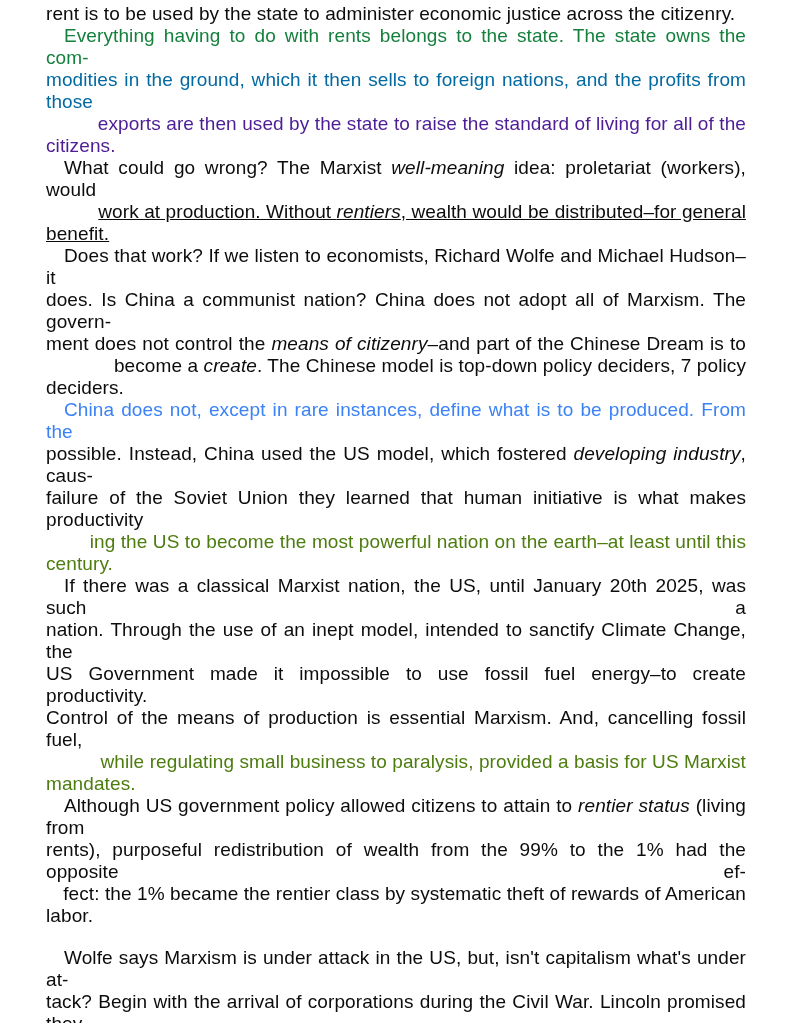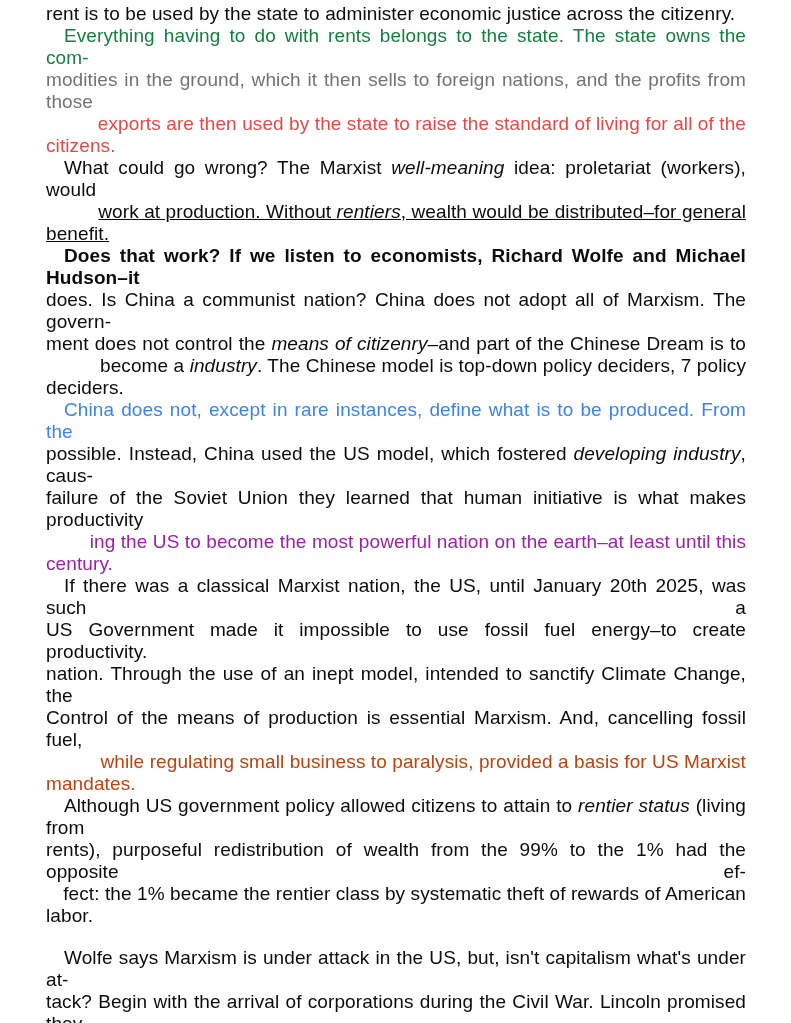--- a/index.html
+++ b/index.html
@@ -33,45 +33,45 @@
 </style>
 </head>
 <body>
 
 <div class="page" style="background: rgb(255, 255, 255);">
     <div class="para">
       <div class="line last" style="color: rgb(12, 12, 12);"><span>rent is to be used by the state to administer economic justice across the citizenry.</span></div>
     </div>
     <div class="para">
       <div class="line" style="text-indent: 18px; color: #15803d;"><span>Everything having to do with rents belongs to the state. The state owns the com-</span></div>
-      <div class="line" style="color: #737373;"><span>modities in the ground, which it then sells to foreign nations, and the profits from those</span></div>
-      <div class="line last" style="color: #ef4444;"><span>exports are then used by the state to raise the standard of living for all of the citizens.</span></div>
+      <div class="line" style="color: #0369a1;"><span>modities in the ground, which it then sells to foreign nations, and the profits from those</span></div>
+      <div class="line last" style="color: #4c1d95;"><span>exports are then used by the state to raise the standard of living for all of the citizens.</span></div>
     </div>
     <div class="para">
       <div class="line" style="text-indent: 18px; color: rgb(12, 12, 12);"><span>What could go wrong? The Marxist </span><i>well-meaning</i><span> idea: proletariat (workers), would</span></div>
       <div class="line last" style="color: rgb(12, 12, 12); text-decoration: underline;"><span>work at production. Without </span><i>rentiers</i><span>, wealth would be distributed–for general benefit.</span></div>
     </div>
     <div class="para">
-      <div class="line" style="text-indent: 18px; color: rgb(12, 12, 12); font-weight: bold;"><span>Does that work? If we listen to economists, Richard Wolfe and Michael Hudson–it</span></div>
+      <div class="line" style="text-indent: 18px; color: rgb(12, 12, 12);"><span>Does that work? If we listen to economists, Richard Wolfe and Michael Hudson–it</span></div>
       <div class="line" style="color: rgb(12, 12, 12);"><span>does. Is China a communist nation? China does not adopt all of Marxism. The govern-</span></div>
       <div class="line" style="color: rgb(12, 12, 12);"><span>ment does not control the </span><i>means of citizenry</i><span>–and part of the Chinese Dream is to</span></div>
-      <div class="line last" style="color: rgb(12, 12, 12);"><span>become a </span><i>industry</i><span>. The Chinese model is top-down policy deciders, 7 policy deciders.</span></div>
+      <div class="line last" style="color: rgb(12, 12, 12);"><span>become a </span><i>create</i><span>. The Chinese model is top-down policy deciders, 7 policy deciders.</span></div>
     </div>
     <div class="para">
       <div class="line" style="text-indent: 18px; color: #3b82f6;"><span>China does not, except in rare instances, define what is to be produced. From the</span></div>
       <div class="line" style="color: rgb(12, 12, 12);"><span>possible. Instead, China used the US model, which fostered </span><i>developing industry</i><span>, caus-</span></div>
       <div class="line" style="color: rgb(12, 12, 12);"><span>failure of the Soviet Union they learned that human initiative is what makes productivity</span></div>
-      <div class="line last" style="color: #a21caf;"><span>ing the US to become the most powerful nation on the earth–at least until this century.</span></div>
+      <div class="line last" style="color: #4d7c0f;"><span>ing the US to become the most powerful nation on the earth–at least until this century.</span></div>
     </div>
     <div class="para">
       <div class="line" style="text-indent: 18px; color: rgb(12, 12, 12);"><span>If there was a classical Marxist nation, the US, until January 20th 2025, was such a</span></div>
+      <div class="line" style="color: rgb(12, 12, 12);"><span>nation. Through the use of an inept model, intended to sanctify Climate Change, the</span></div>
       <div class="line" style="color: rgb(12, 12, 12);"><span>US Government made it impossible to use fossil fuel energy–to create productivity.</span></div>
-      <div class="line" style="color: rgb(12, 12, 12);"><span>nation. Through the use of an inept model, intended to sanctify Climate Change, the</span></div>
       <div class="line" style="color: rgb(12, 12, 12);"><span>Control of the means of production is essential Marxism. And, cancelling fossil fuel,</span></div>
-      <div class="line last" style="color: #c2410c;"><span>while regulating small business to paralysis, provided a basis for US Marxist mandates.</span></div>
+      <div class="line last" style="color: #4d7c0f;"><span>while regulating small business to paralysis, provided a basis for US Marxist mandates.</span></div>
     </div>
     <div class="para">
       <div class="line" style="text-indent: 18px; color: rgb(12, 12, 12);"><span>Although US government policy allowed citizens to attain to </span><i>rentier status</i><span> (living from</span></div>
       <div class="line" style="color: rgb(12, 12, 12);"><span>rents), purposeful redistribution of wealth from the 99% to the 1% had the opposite ef-</span></div>
       <div class="line last" style="color: rgb(12, 12, 12);"><span>fect: the 1% became the rentier class by systematic theft of rewards of American labor.</span></div>
     </div>
     <div class="para">
       <div class="line" style="text-indent: 18px; color: rgb(12, 12, 12); margin-top: 20px;"><span>Wolfe says Marxism is under attack in the US, but, isn't capitalism what's under at-</span></div>
       <div class="line" style="color: rgb(12, 12, 12);"><span>tack? Begin with the arrival of corporations during the Civil War. Lincoln promised they</span></div>
     </div>

